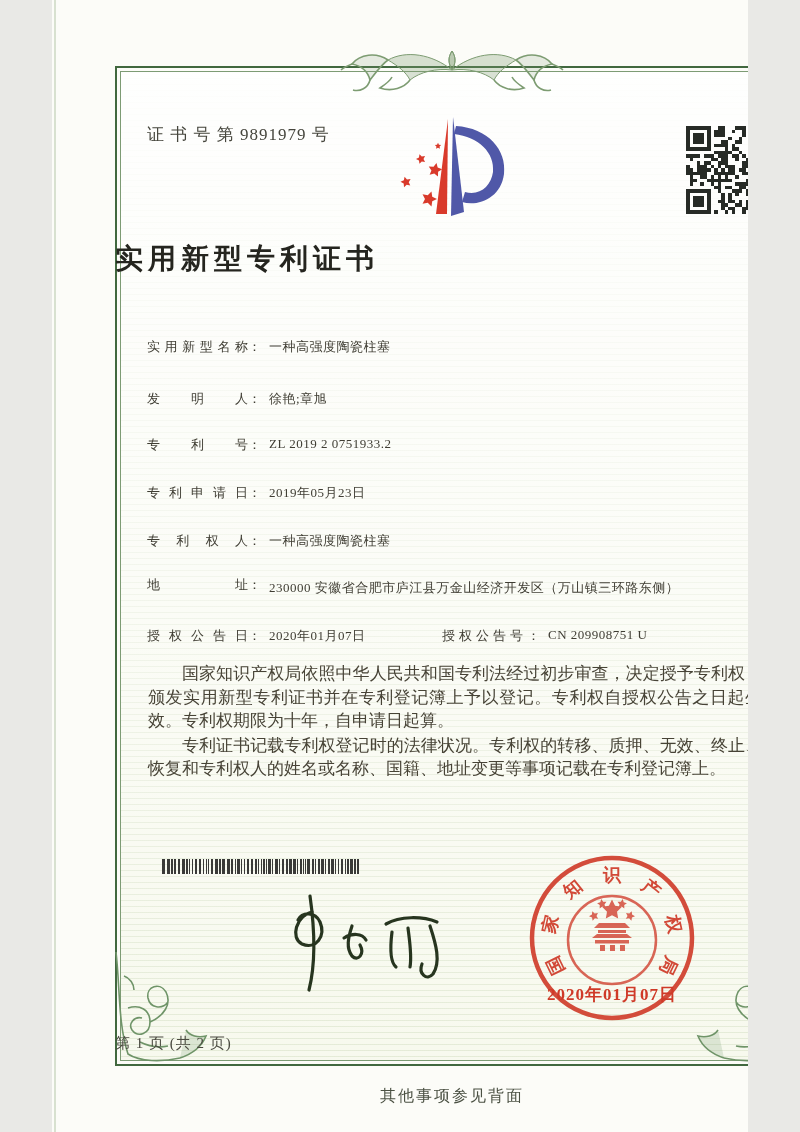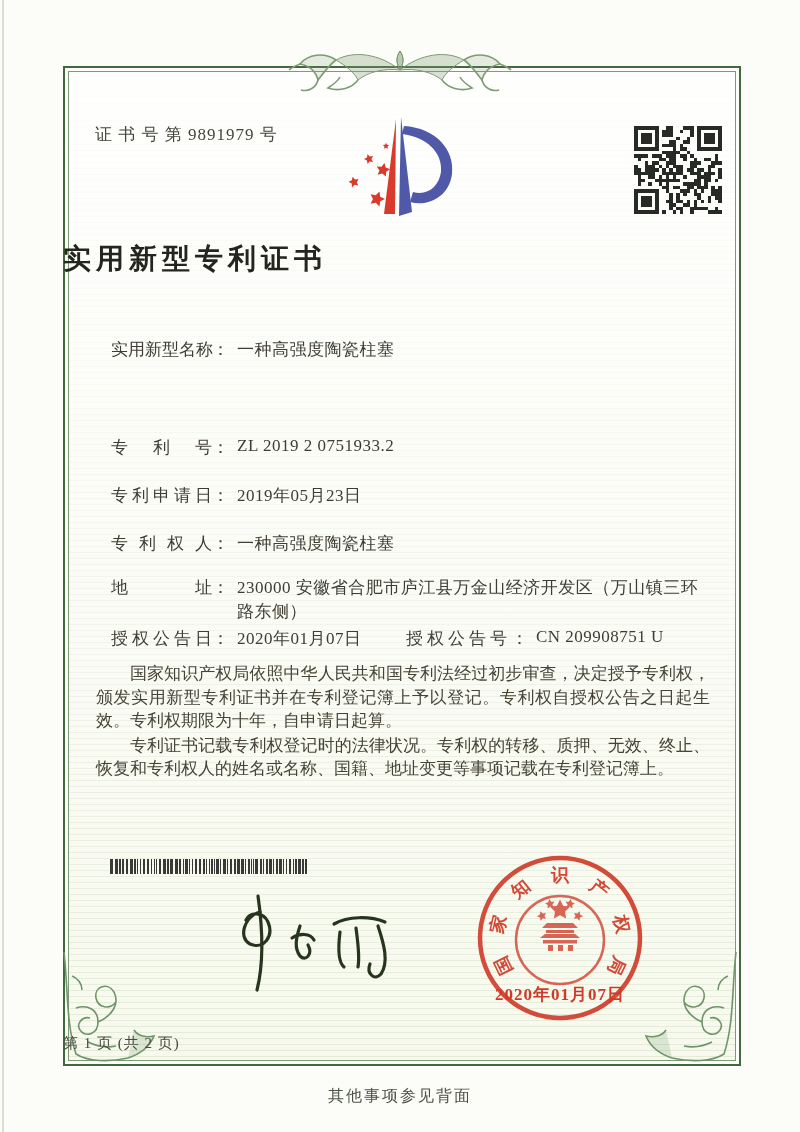--- a/index.html
+++ b/index.html
@@ -1,19 +1,19 @@
 <!DOCTYPE html>
 <html><head>
 <meta charset="utf-8">
 <style>
   * { margin:0; padding:0; box-sizing:border-box; }
   html,body { background:#e9e9e6; }
   body { font-family:"Liberation Serif","DejaVu Serif",serif; }
   .page {
-    position:relative; width:800px; height:1132px; margin:0 auto;
+    position:relative; width:696px; height:1132px; margin:0 auto;
     background:#fcfcf8; overflow:hidden;
   }
   .scan-edge {
     position:absolute; left:2px; top:0; bottom:0; width:2px;
     background:#c4d2ba; opacity:.65;
   }
   
   .frame-outer {
     position:absolute; left:63px; top:66px; width:678px; height:1000px;
     border:2px solid #41683f;
@@ -32,21 +32,21 @@
     font-size:17px; color:#45453c; letter-spacing:1px;
   }
   .logo { position:absolute; left:336px; top:106px; width:130px; height:118px; }
   .qr   { position:absolute; left:634px; top:126px; width:88px; height:88px; }
   .title {
     position:absolute; left:63px; top:240px; width:678px;
     text-align:left; font-size:28px; font-weight:bold;
     letter-spacing:5px; color:#25251f;
   }
   
-  .field-row { position:absolute; left:111px; font-size:17px; color:#3f3d33; white-space:nowrap; }
+  .field-row { position:absolute; left:95px; font-size:13px; color:#3f3d33; white-space:nowrap; }
   .f-label {
     display:inline-block; width:101px;
     text-align:justify; text-align-last:justify; vertical-align:top;
   }
   .f-colon { display:inline-block; vertical-align:top; }
   .f-value { display:inline-block; margin-left:8px; letter-spacing:.5px; vertical-align:top; }
   .f-value.wrap { white-space:normal; width:465px; line-height:24px; }
   .grant-col2 { position:absolute; left:295px; top:0; white-space:nowrap; }
   .g-label { letter-spacing:4px; }
   
@@ -455,20 +455,23 @@
         <rect x="24" y="21" width="1" height="1" fill="#272b26"></rect>
         <rect x="24" y="24" width="1" height="1" fill="#272b26"></rect>
       </svg>
   </div>
 
   <div class="title">实用新型专利证书</div>
 
   <div class="field-row" style="top:338px">
     <span class="f-label">实用新型名称</span><span class="f-colon">：</span><span class="f-value">一种高强度陶瓷柱塞</span>
   </div>
+  <div class="field-row" style="top:390px">
+    <span class="f-label">发明人</span><span class="f-colon">：</span><span class="f-value">徐艳;章旭</span>
+  </div>
   <div class="field-row" style="top:436px">
     <span class="f-label">专利号</span><span class="f-colon">：</span><span class="f-value">ZL 2019 2 0751933.2</span>
   </div>
   <div class="field-row" style="top:484px">
     <span class="f-label">专利申请日</span><span class="f-colon">：</span><span class="f-value">2019年05月23日</span>
   </div>
   <div class="field-row" style="top:532px">
     <span class="f-label">专利权人</span><span class="f-colon">：</span><span class="f-value">一种高强度陶瓷柱塞</span>
   </div>
   <div class="field-row" style="top:576px">

